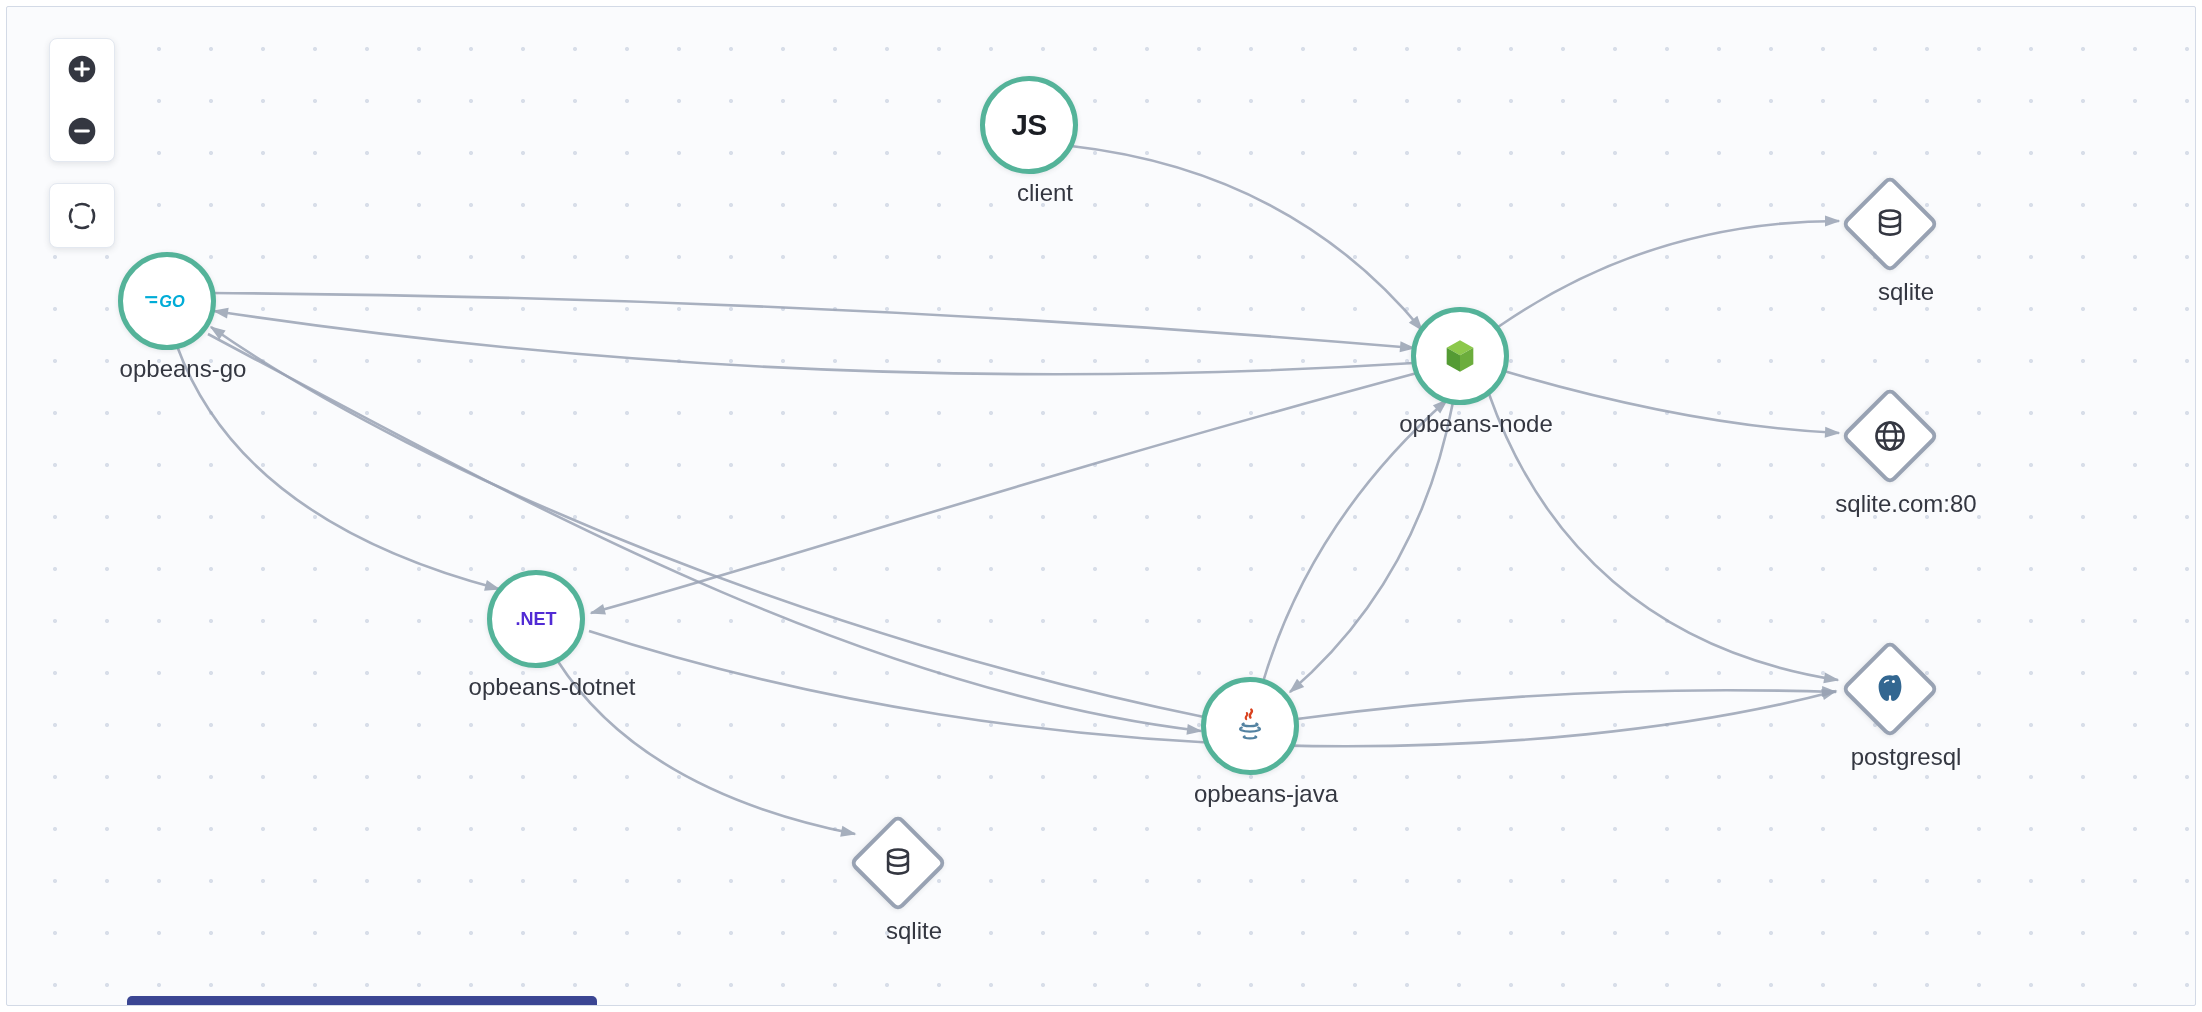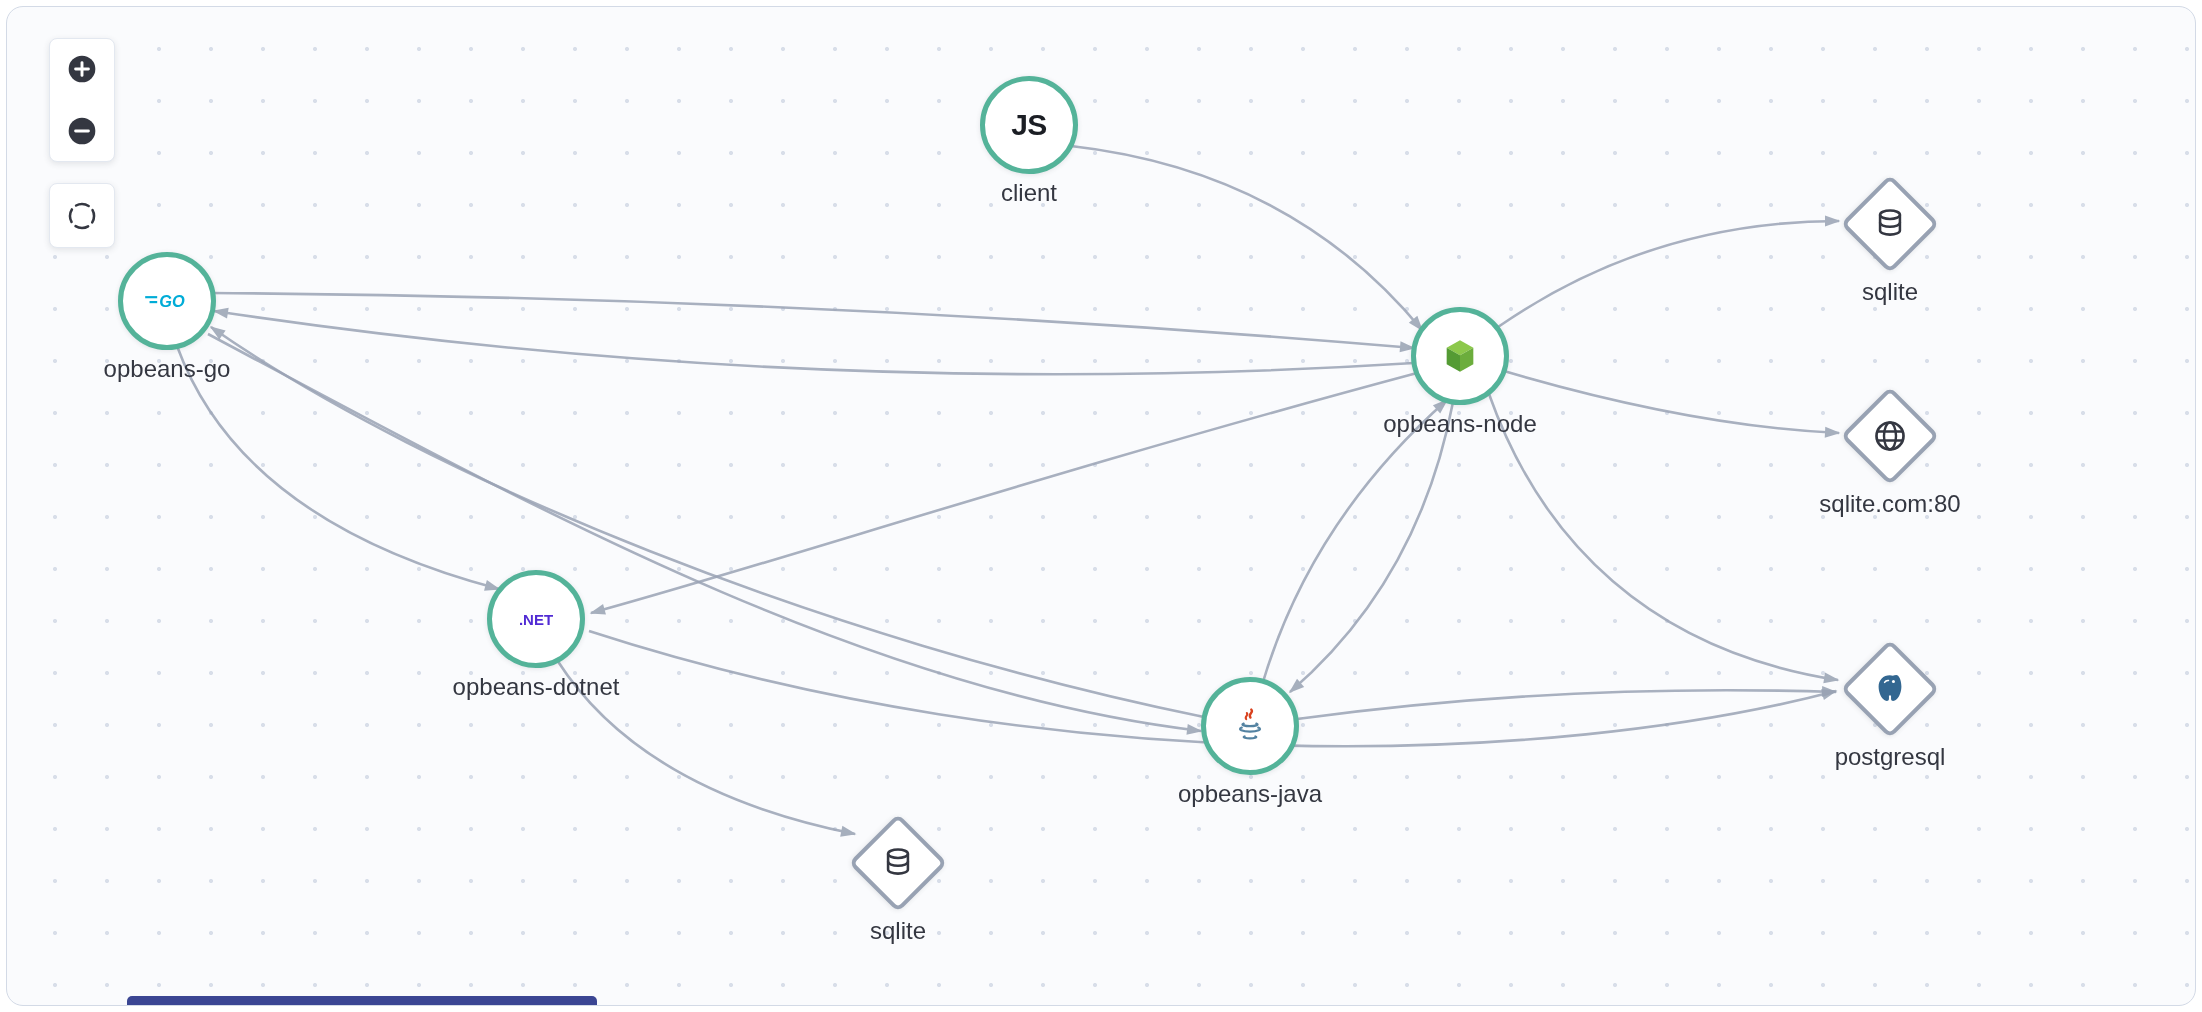--- a/index.html
+++ b/index.html
@@ -1,34 +1,34 @@
 <!DOCTYPE html>
 <html><head>
 <meta charset="utf-8">
 <style>
   html,body{margin:0;padding:0;background:#ffffff;width:2202px;height:1012px;overflow:hidden;
     font-family:"Liberation Sans","DejaVu Sans",sans-serif;}
-  .frame{position:absolute;inset:6px;border:1px solid #D3DAE6;border-radius:17px;overflow:hidden;
+  .frame{position:absolute;inset:6px;border:1px solid #D3DAE6;border-radius:2px;overflow:hidden;
     background-color:#FAFBFD;
     background-image:radial-gradient(#D8DEE9 2px, transparent 2.2px);
     background-size:52px 52px;background-position:22px 16px;}
   .world{position:absolute;left:-6px;top:-6px;width:2202px;height:1012px;}
   svg.edges{position:absolute;left:0;top:0;z-index:1;}
   .edge{fill:none;stroke:#9AA3B5;stroke-width:2.6px;opacity:.85;}
   .node{position:absolute;z-index:2;cursor:pointer;}
   .shape{position:absolute;transform:translate(-50%,-50%);display:flex;align-items:center;justify-content:center;
     background:#fff;box-shadow:0 1px 5px rgba(52,55,65,.12);}
   .service .shape{width:88px;height:88px;border-radius:50%;border:5px solid #54B399;}
   .dependency .shape{width:62px;height:62px;border-radius:8px;border:4px solid #98A2B3;transform:translate(-50%,-50%) rotate(45deg);}
   .dependency .icon{transform:rotate(-45deg);}
   .icon{display:flex;align-items:center;justify-content:center;line-height:0;}
-  .label{position:absolute;top:54px;left:0;transform:translateX(-50%);white-space:nowrap;
+  .label{position:absolute;top:54px;left:16px;transform:translateX(-50%);white-space:nowrap;
     font-size:24px;color:#343741;text-align:center;}
   .txt-js{font-weight:800;font-size:30px;color:#1B1E24;line-height:1;letter-spacing:-.5px;}
-  .txt-dotnet{font-weight:600;font-size:15px;color:#512BD4;line-height:1;}
+  .txt-dotnet{font-weight:600;font-size:18px;color:#512BD4;line-height:1;}
   .ctrl-panel{position:absolute;background:#fff;border:1px solid #E3E8F0;border-radius:8px;
     box-shadow:0 2px 6px rgba(52,55,65,.12);display:flex;flex-direction:column;align-items:center;z-index:5;}
   #panel-zoom{left:42px;top:31px;width:64px;padding:13px 0;gap:28px;}
   #panel-center{left:42px;top:176px;width:64px;height:63px;justify-content:center;}
   .ctrl-btn{background:none;border:none;padding:0;margin:0;width:34px;height:34px;cursor:pointer;
     display:flex;align-items:center;justify-content:center;}
   .bottom-strip{position:absolute;left:120px;bottom:0;width:470px;height:9px;background:#3B4693;
     border-radius:5px 5px 0 0;z-index:4;}
 </style>
 </head>

